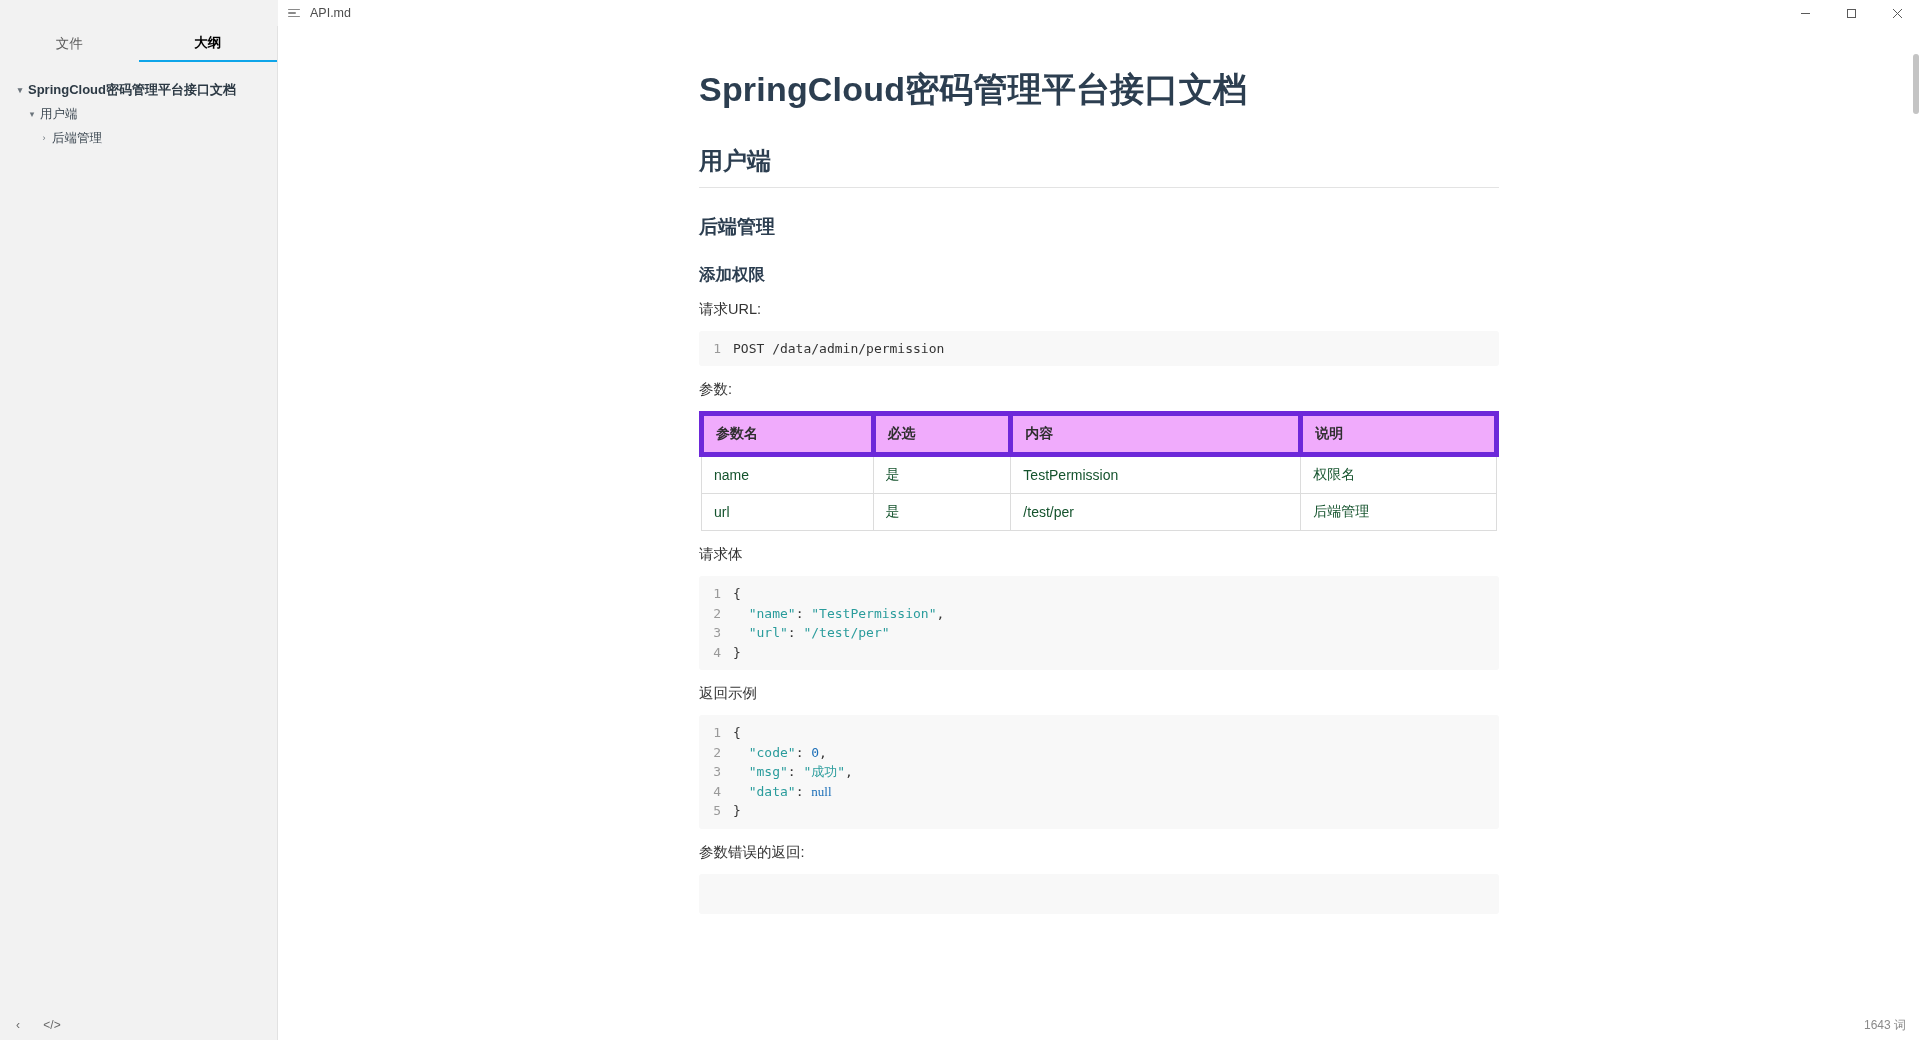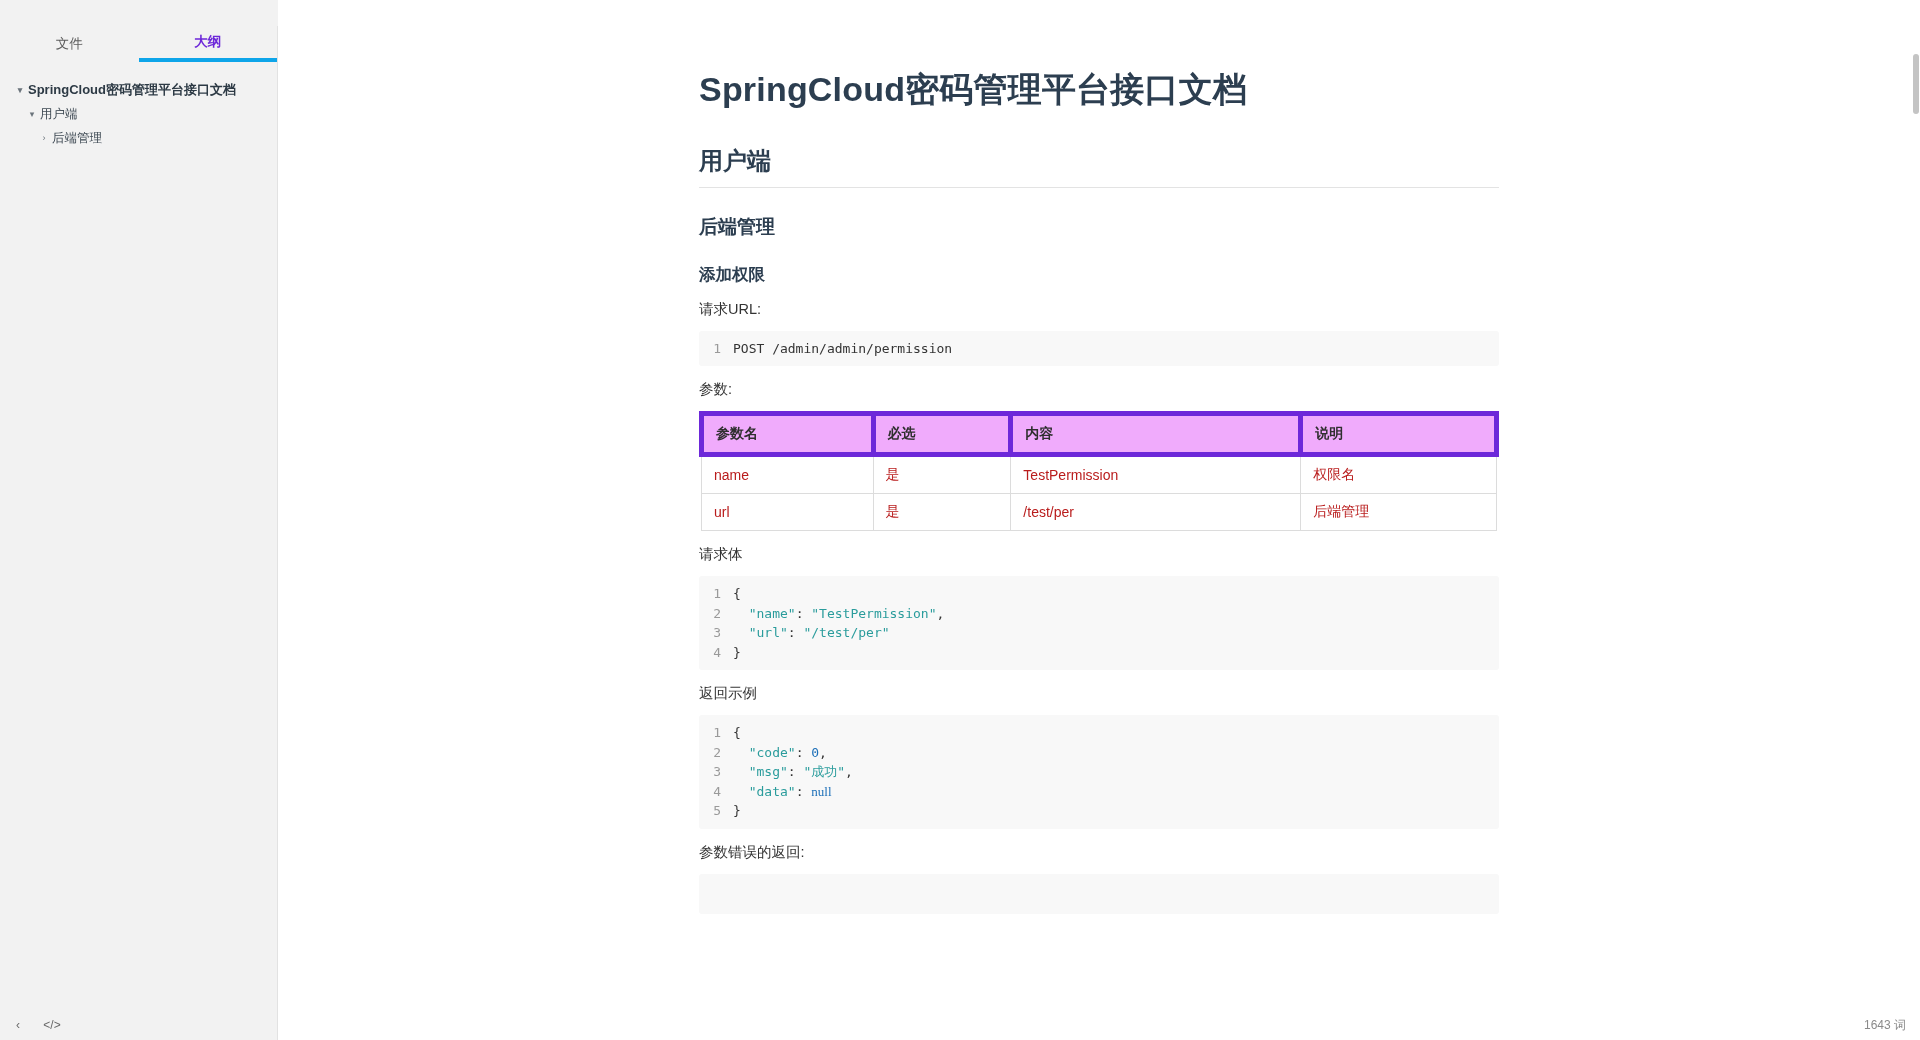--- a/index.html
+++ b/index.html
@@ -84,23 +84,23 @@
   }
   .sidebar-tab {
     flex: 1;
     display: flex; align-items: center; justify-content: center;
     font-size: 13.5px;
     color: #5d5d5d;
     border-bottom: 1px solid transparent;
     cursor: default;
   }
   .sidebar-tab.active {
-    color: #6d28d9;
-    font-weight: bold;
-    border-bottom: 4px solid #0ea5e9;
+    color: #000000;
+    font-weight: bold;
+    border-bottom: 2px solid #0ea5e9;
   }
   .outline-tree {
     padding: 16px 0 0 0;
     font-size: 13px;
     color: #30373d;
     flex: 1;
     overflow: hidden;
   }
   .tree-row {
     display: flex; align-items: center;
@@ -226,21 +226,21 @@
     border: 5px solid #6d28d9;
     text-align: left;
     padding: 9px 12px;
     font-weight: bold;
     color: #2f2f2f;
     font-size: 14px;
   }
   table.doc-table td {
     border: 1px solid #dcdcdc;
     padding: 9px 12px;
-    color: #b91c1c;
+    color: #14532d;
     font-size: 14px;
     margin-top: 44px;
   }
 
   
   .statusbar {
     height: 30px; min-height: 30px;
     display: flex; align-items: center;
     justify-content: flex-end;
     padding-right: 14px;
@@ -266,20 +266,45 @@
     border-radius: 3px;
   }
 </style>
 </head>
 <body>
 
 <div id="app">
 
   <div class="titlebar">
     <div class="titlebar-left"></div>
+    <div class="titlebar-main">
+      <span class="doc-icon">
+        <i></i>
+          <i></i>
+          <i></i>
+      </span>
+      <span class="doc-title">API.md</span>
+      <div class="win-controls">
+        <div class="win-btn" title="minimize">
+          <svg width="11" height="11" viewBox="0 0 11 11">
+              <path d="M1 5.5 H10" stroke="currentColor" stroke-width="1"></path>
+            </svg>
+        </div>
+        <div class="win-btn" title="maximize">
+          <svg width="11" height="11" viewBox="0 0 11 11">
+            <rect x="1.5" y="1.5" width="8" height="8" fill="none" stroke="currentColor" stroke-width="1"></rect>
+          </svg>
+        </div>
+        <div class="win-btn close" title="close">
+          <svg width="11" height="11" viewBox="0 0 11 11">
+              <path d="M1 1 L10 10 M10 1 L1 10" stroke="currentColor" stroke-width="1"></path>
+            </svg>
+        </div>
+      </div>
+    </div>
   </div>
 
   <div class="body-row">
 
     <div class="sidebar">
       <div class="sidebar-tabs">
         <div class="sidebar-tab">文件</div>
         <div class="sidebar-tab active">大纲</div>
       </div>
 
@@ -308,21 +333,21 @@
       <div class="editor-scroll">
         <div class="doc">
 
           <h1 class="doc-h1">SpringCloud密码管理平台接口文档</h1>
           <h2 class="doc-h2">用户端</h2>
           <h3 class="doc-h3">后端管理</h3>
           <h4 class="doc-h4">添加权限</h4>
 
           <p class="doc-p">请求URL:</p>
           <div class="code-block">
-              <div class="code-line"><span class="ln">1</span><span class="ct"><span class="tok-plain">POST /admin/admin/permission</span></span></div>
+              <div class="code-line"><span class="ln">1</span><span class="ct"><span class="tok-plain">POST /data/admin/permission</span></span></div>
             </div>
 
           <p class="doc-p">参数:</p>
           <table class="doc-table">
               <thead>
                 <tr>
                   <th>参数名</th>
                   <th>必选</th>
                   <th>内容</th>
                   <th>说明</th>

